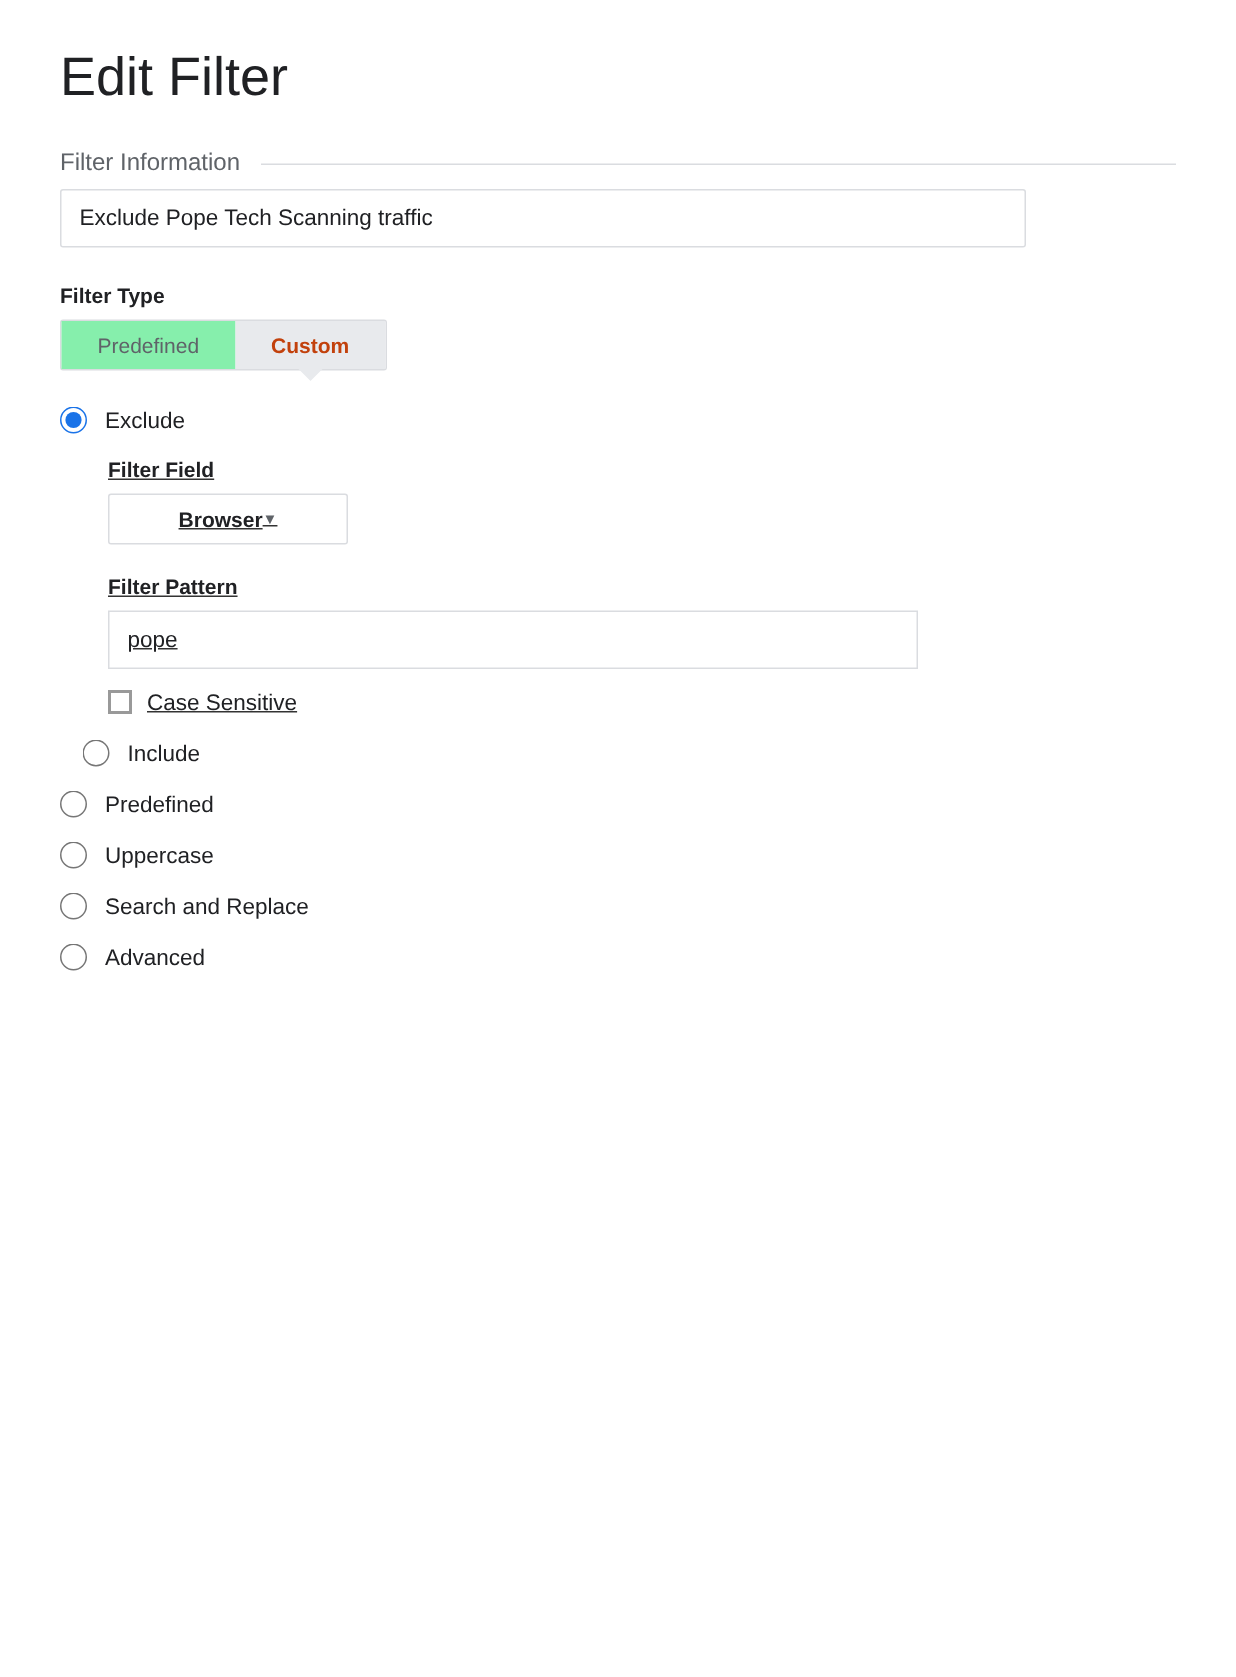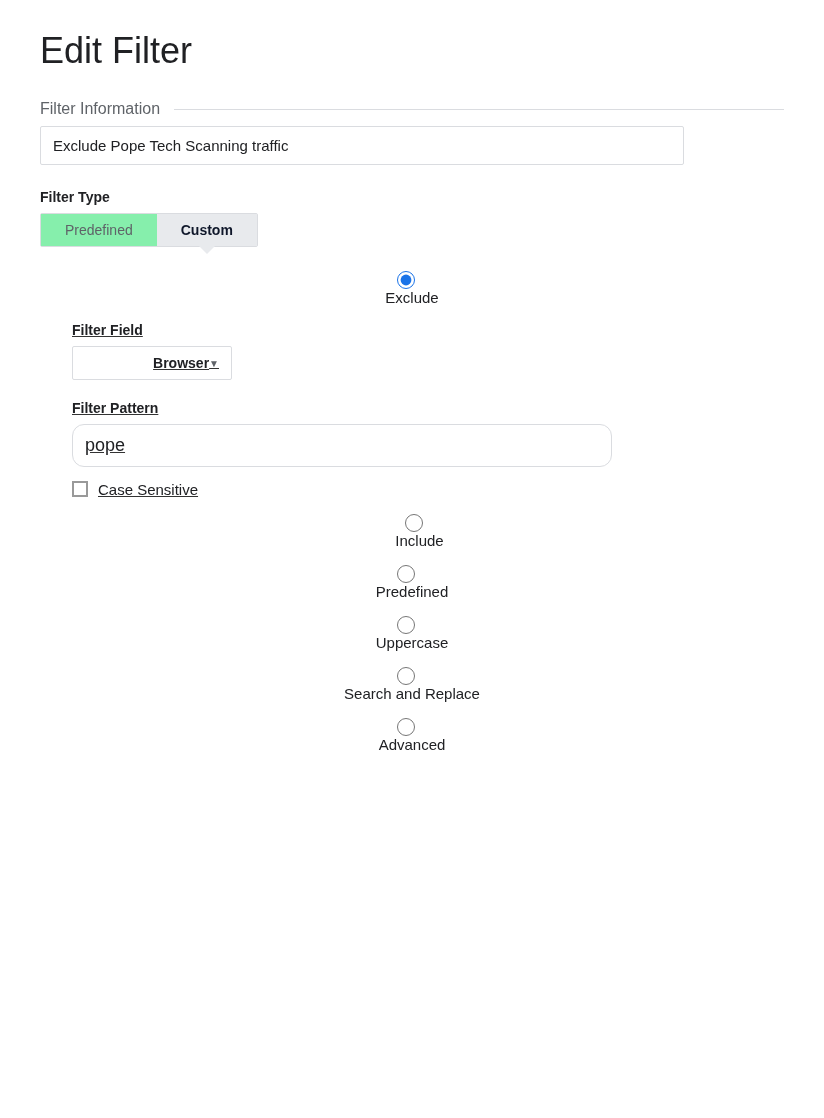--- a/index.html
+++ b/index.html
@@ -80,21 +80,21 @@
       padding: 8px 24px;
       font-size: 14px;
       cursor: pointer;
       border: none;
       background: #86efac;
       color: #5f6368;
     }
 
     .tab-btn.active {
       background: #e8eaed;
-      color: #0f172a;
+      color: #c2410c;
       font-weight: 600;
       position: relative;
     }
 
     .tab-btn.active::after {
       content: '';
       position: absolute;
       bottom: -8px;
       left: 50%;
       transform: translateX(-50%);
@@ -108,21 +108,20 @@
     .radio-options {
       margin-top: 24px;
     }
 
     .radio-option {
       display: flex;
       align-items: center;
       margin-bottom: 16px;
       font-size: 15px;
       color: #202124;
-      flex-direction: column;
     }
 
     .radio-option input[type="radio"] {
       width: 18px;
       height: 18px;
       margin-right: 12px;
       cursor: pointer;
       accent-color: #1a73e8;
     }
 
@@ -142,35 +141,35 @@
       align-items: center;
       border: 1px solid #dadce0;
       border-radius: 2px;
       padding: 8px 12px;
       width: 160px;
       cursor: pointer;
       font-size: 14px;
       font-weight: 600;
       color: #202124;
       background: #fff;
-      justify-content: flex-end;
+      justify-content: center;
       margin-bottom: 20px;
       margin-top: 8px;
     }
 
     .dropdown-arrow {
       font-size: 10px;
       color: #5f6368;
     }
 
     .filter-pattern-input {
       border: 1px solid #dadce0;
-      border-radius: 12px;
+      border-radius: 0;
       padding: 10px 12px;
-      font-size: 18px;
+      font-size: 15px;
       color: #202124;
       width: 540px;
       outline: none;
       margin-top: 8px;
       margin-bottom: 14px;
       display: block;
     }
 
     .checkbox-row {
       display: flex;

